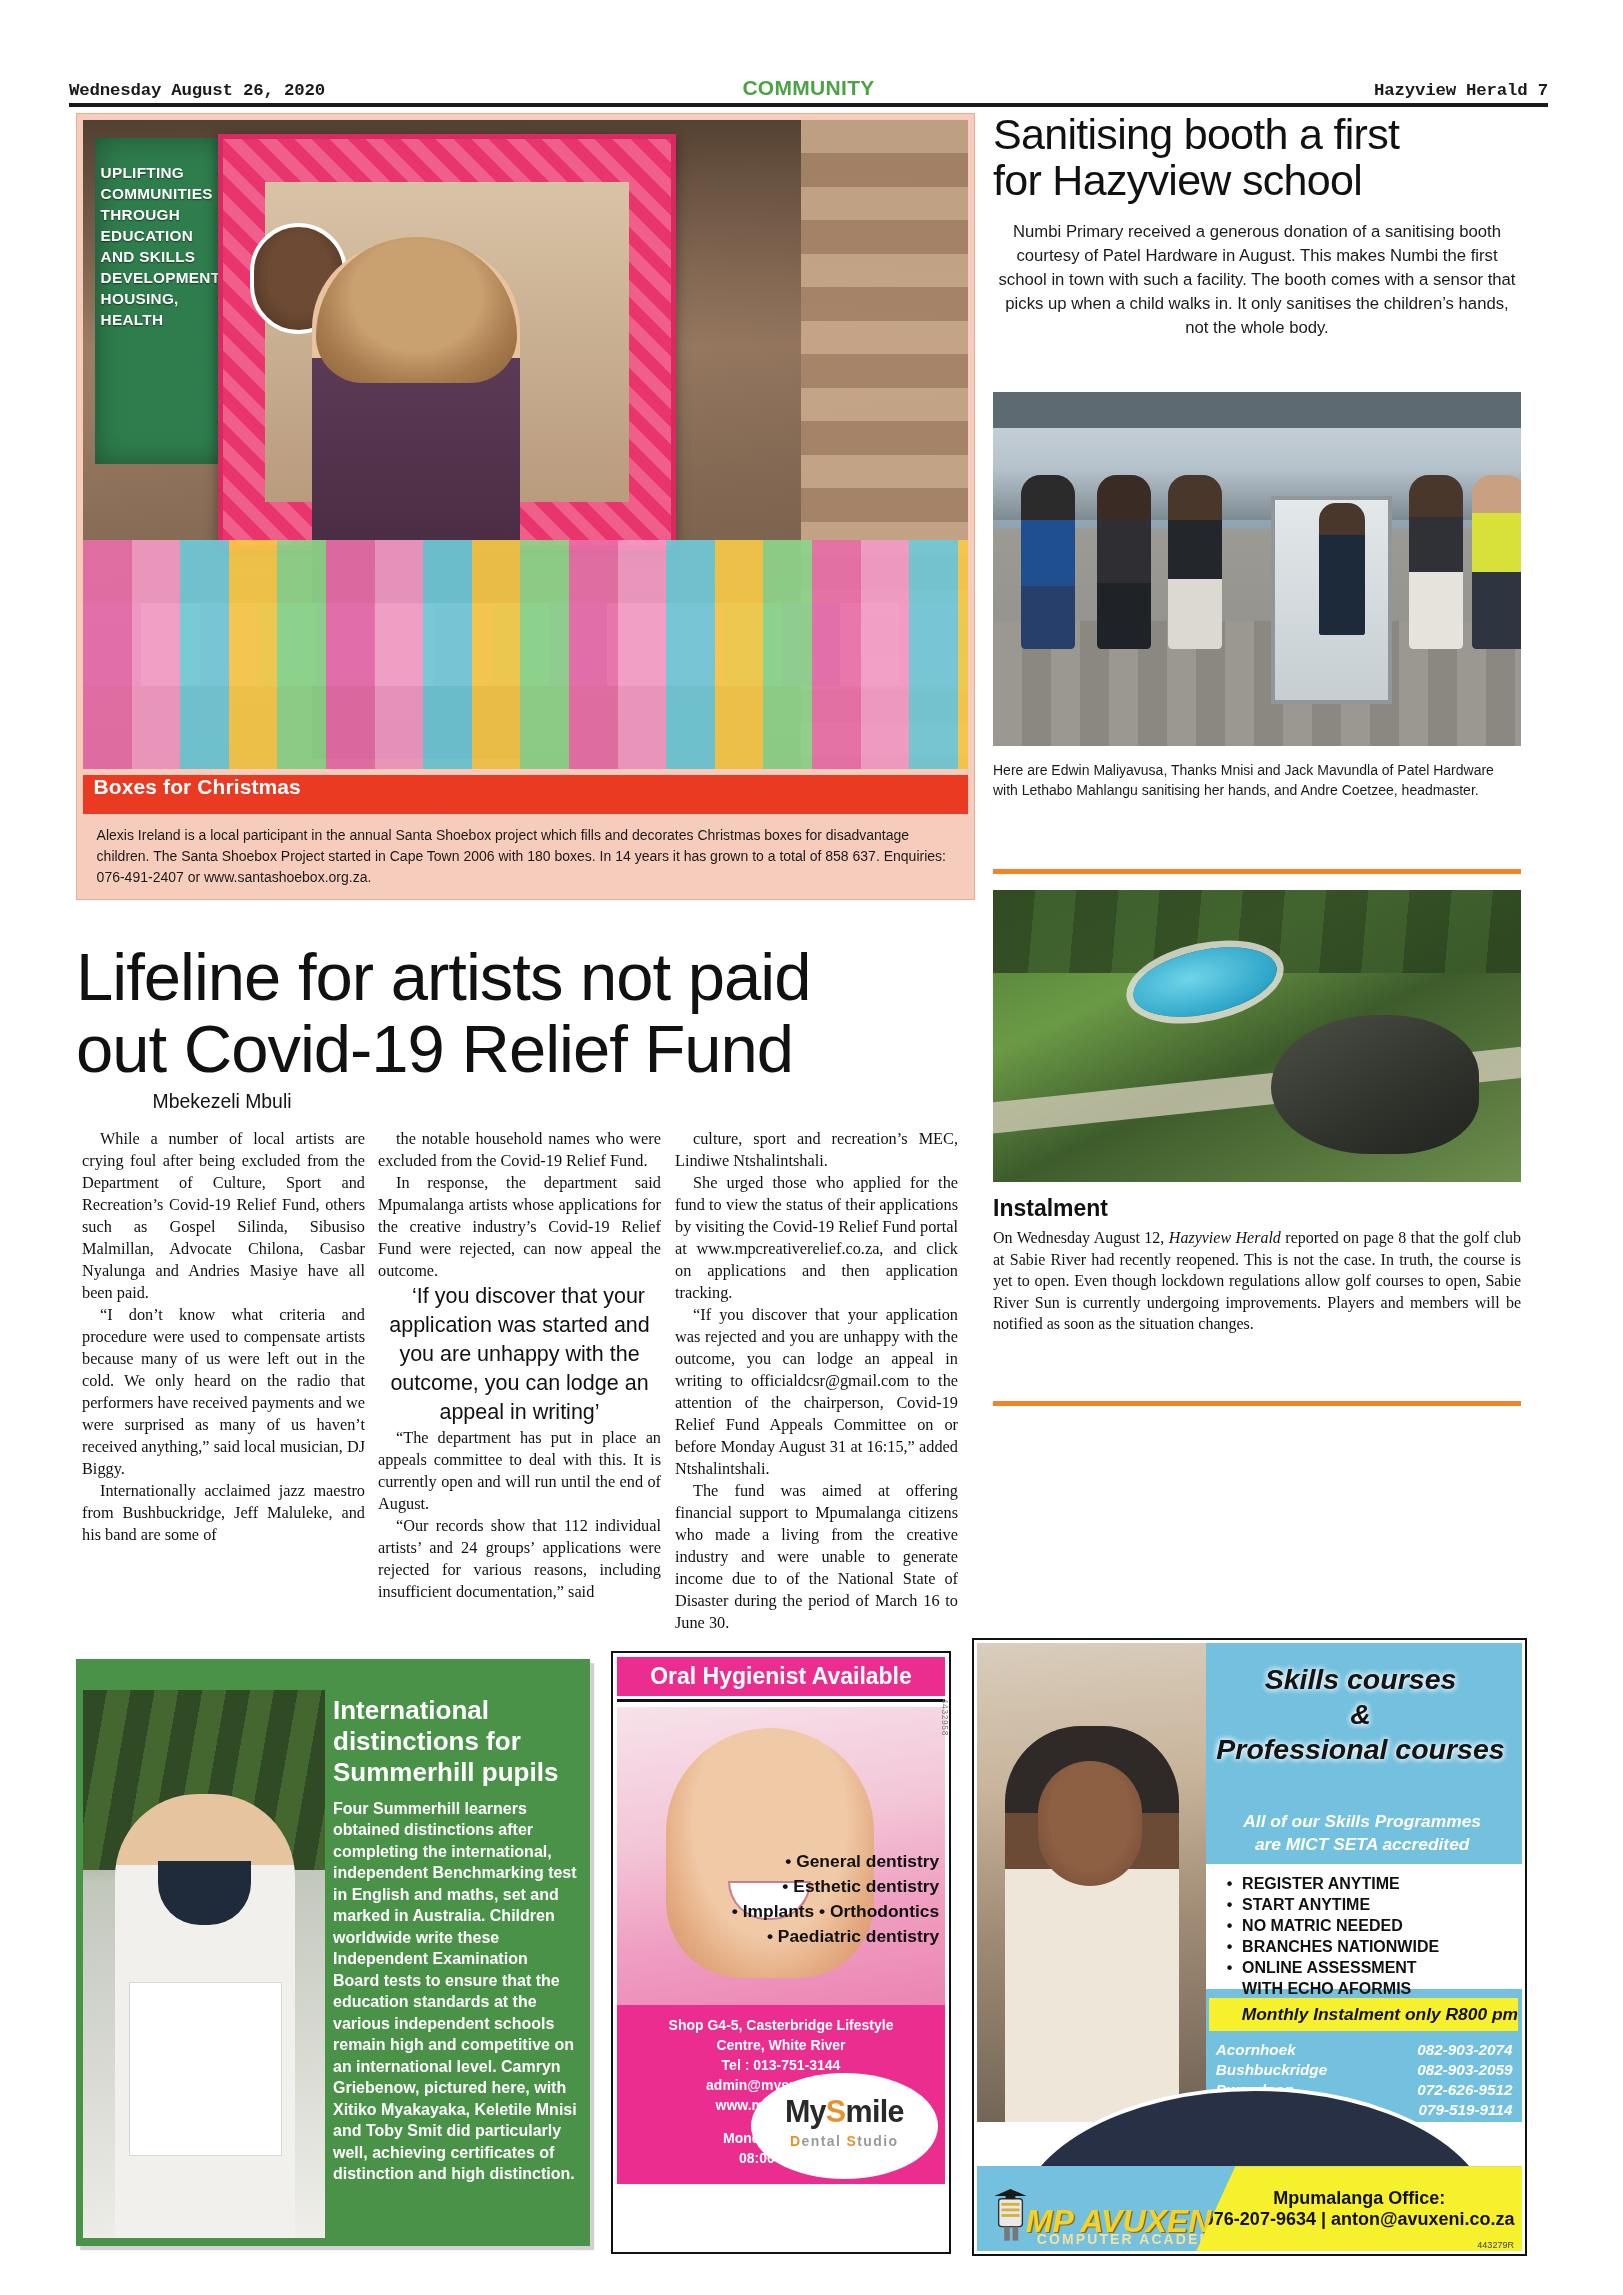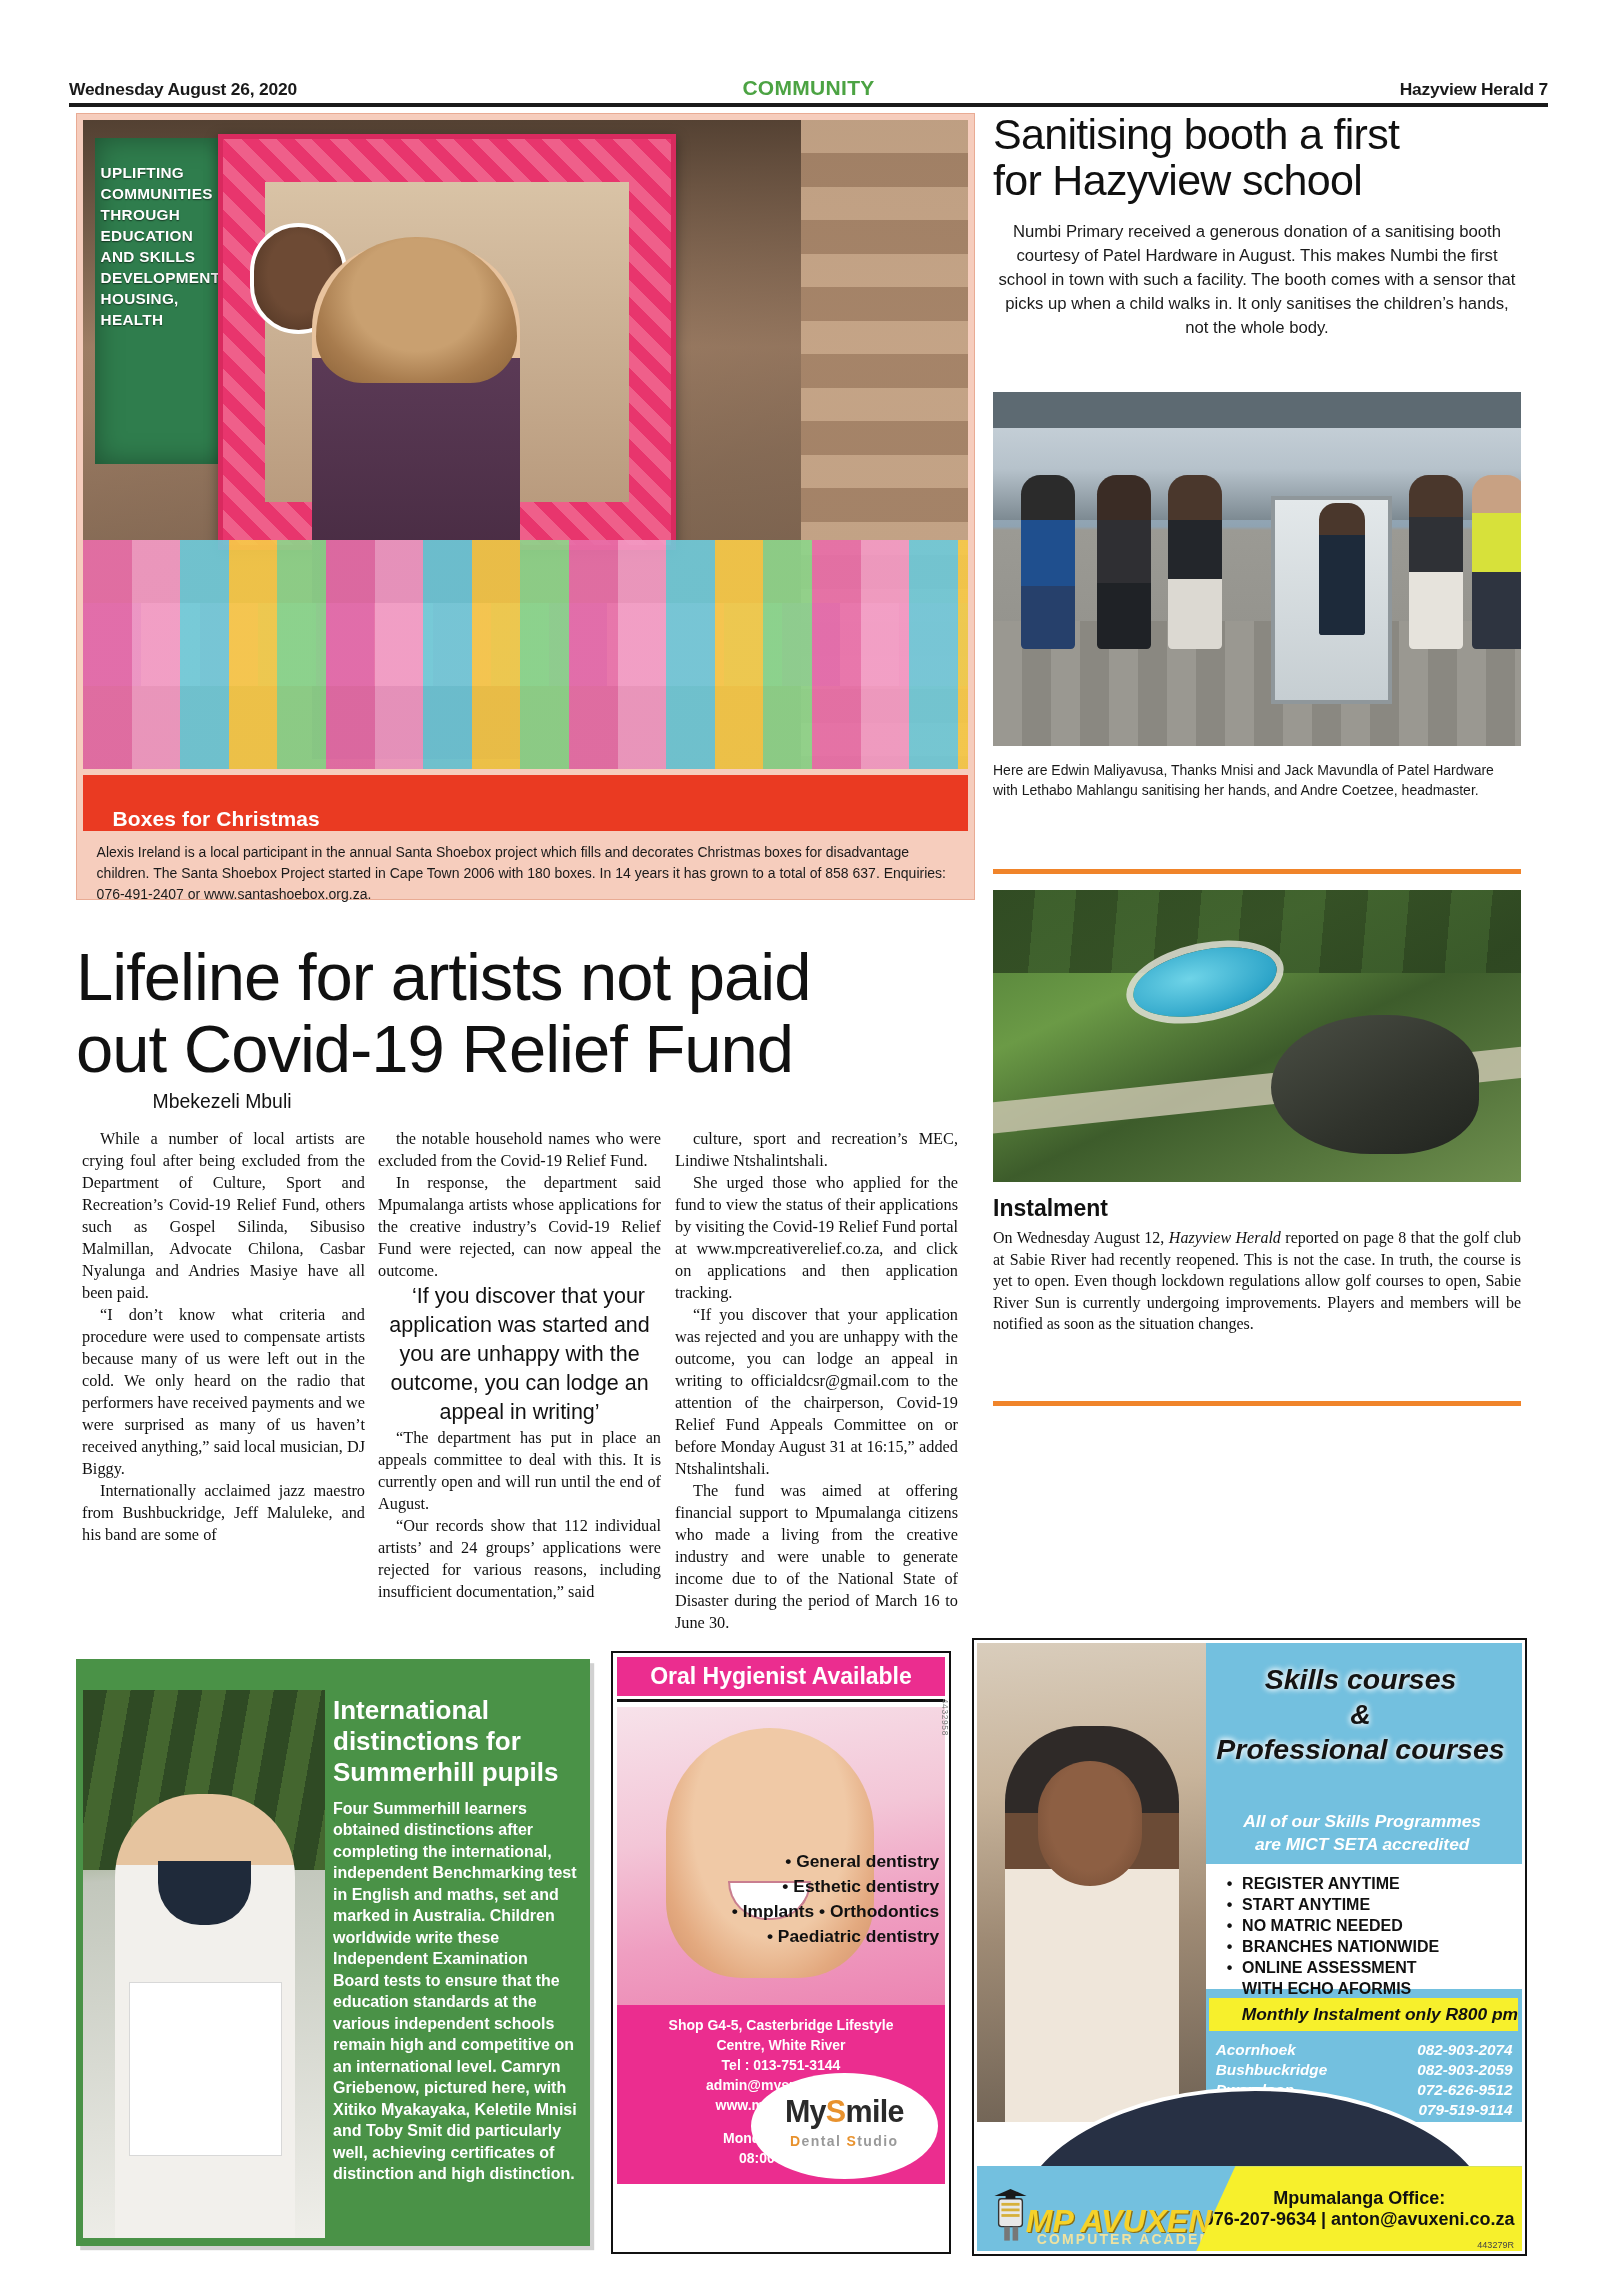--- a/index.html
+++ b/index.html
@@ -10,21 +10,21 @@
     position: relative;
     overflow: hidden;
   }
 
   
   .masthead {
     position: absolute; left: 69px; top: 64px; width: 1479px; height: 36px;
     display: flex; align-items: flex-end; justify-content: space-between;
   }
   .masthead-date, .masthead-page {
-    font-family: Liberation Sans, sans-serif;
+    font-family: Liberation Mono, monospace;
     font-weight: bold; font-size: 17.4px; color: #1a1a1a;
     letter-spacing: -0.2px;
   }
   .masthead-section {
     font-family: "Liberation Sans", sans-serif;
     font-weight: bold; font-size: 21px; color: #4CA343;
     letter-spacing: 0.3px;
     position: absolute; left: 50%; transform: translateX(-50%); bottom: 0;
   }
   .masthead-rule {
@@ -96,22 +96,22 @@
       repeating-linear-gradient(90deg, #9b6dd1 0 58px, #f0eae2 58px 117px, #e8a0bf 117px 175px, #78c7bd 175px 233px);
     opacity:.85;
   }
   .sp-shelfR {
     position:absolute; right:0; top:0; width:167px; height:100%;
     background: repeating-linear-gradient(180deg,#caa98b 0 33px,#a8866a 33px 67px);
     opacity:.9;
   }
 
   .caption-bar {
-    margin-top: 6.2px; background:#ea3a22; height: 56px;
-    display:flex; align-items:flex-end; padding-left: 30px;
+    margin-top: 6.2px; background:#ea3a22; height: 39px;
+    display:flex; align-items:flex-start; padding-left: 11px;
   }
   .caption-bar-title { color:#fff; font-weight:bold; font-size:21px; letter-spacing:0.1px; }
   .caption-body {
     padding: 11px 14px 7px 14px; color:#1a1a1a;
     font-size: 14px; line-height: 21px; font-family:"Liberation Sans", sans-serif;
   }
 
   
   .tr-article { position:absolute; left:993px; top:111px; width:528px; }
   .tr-headline {

